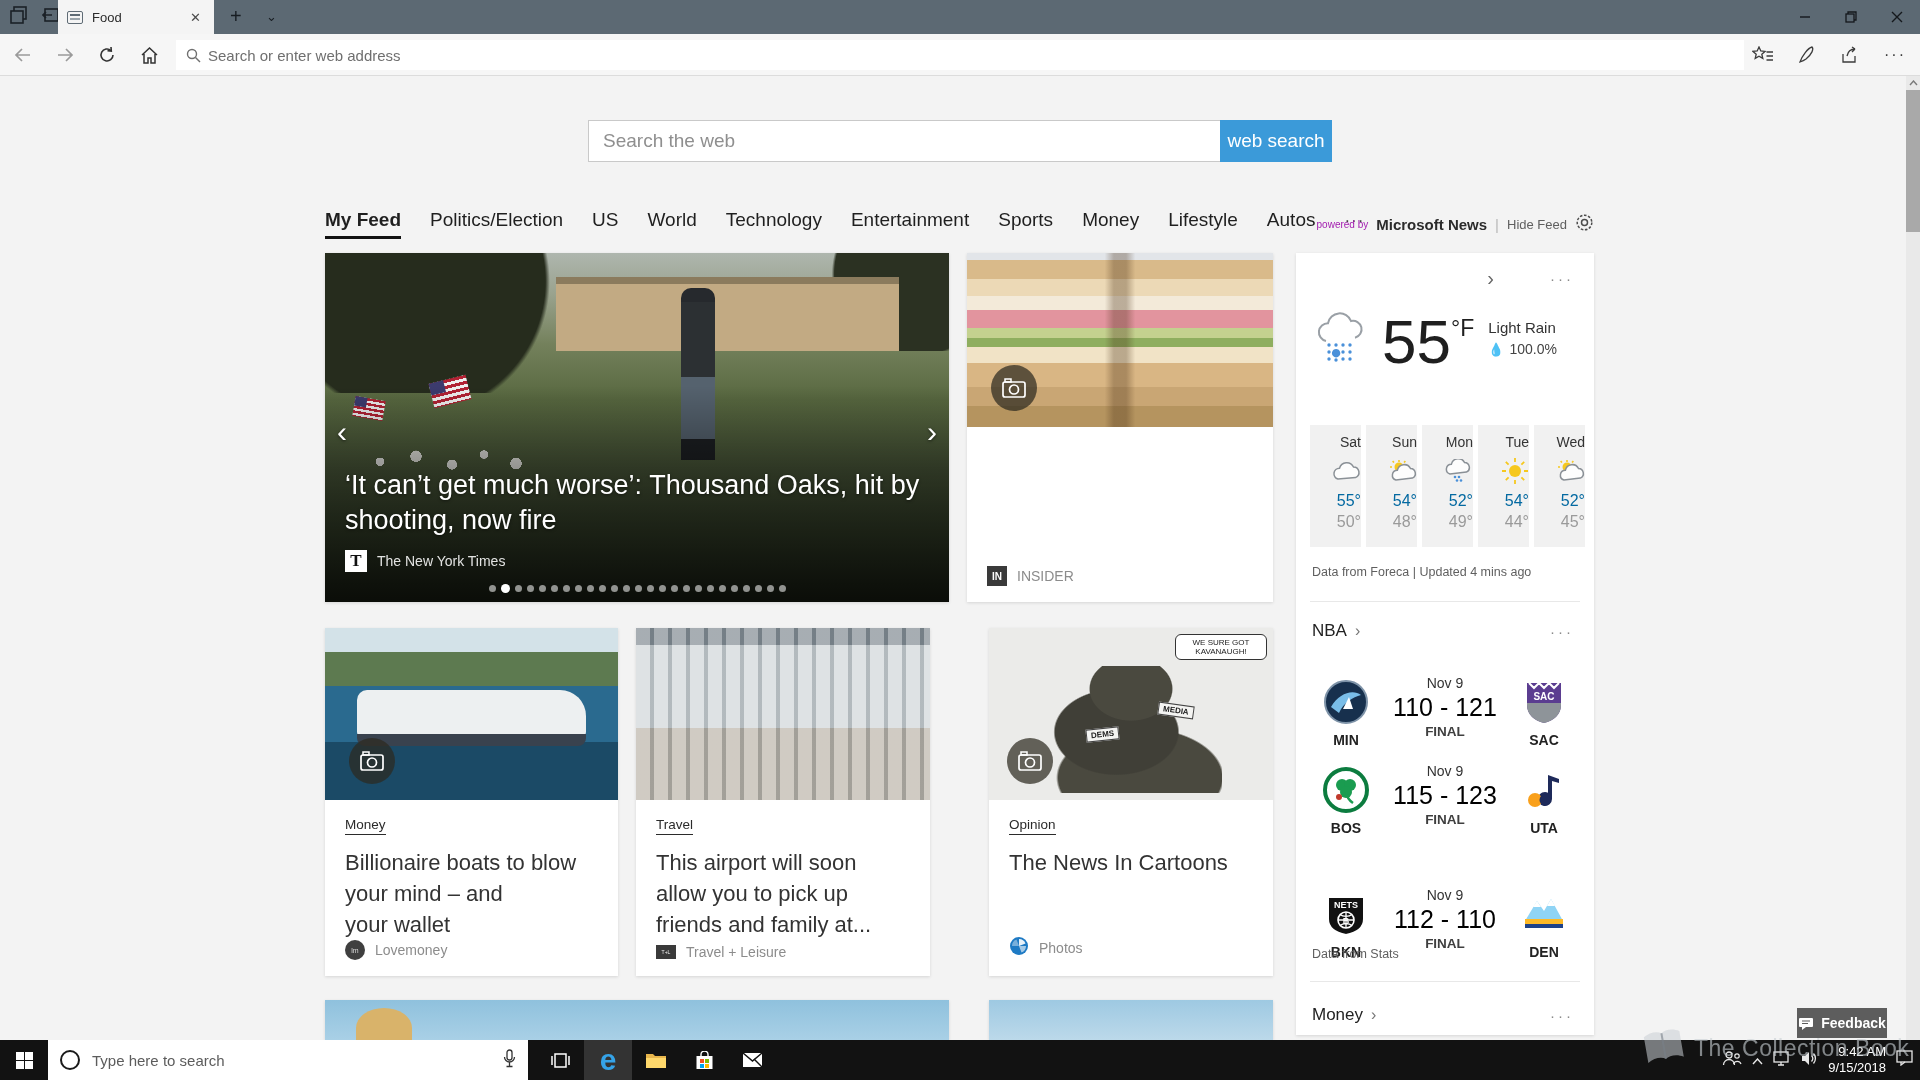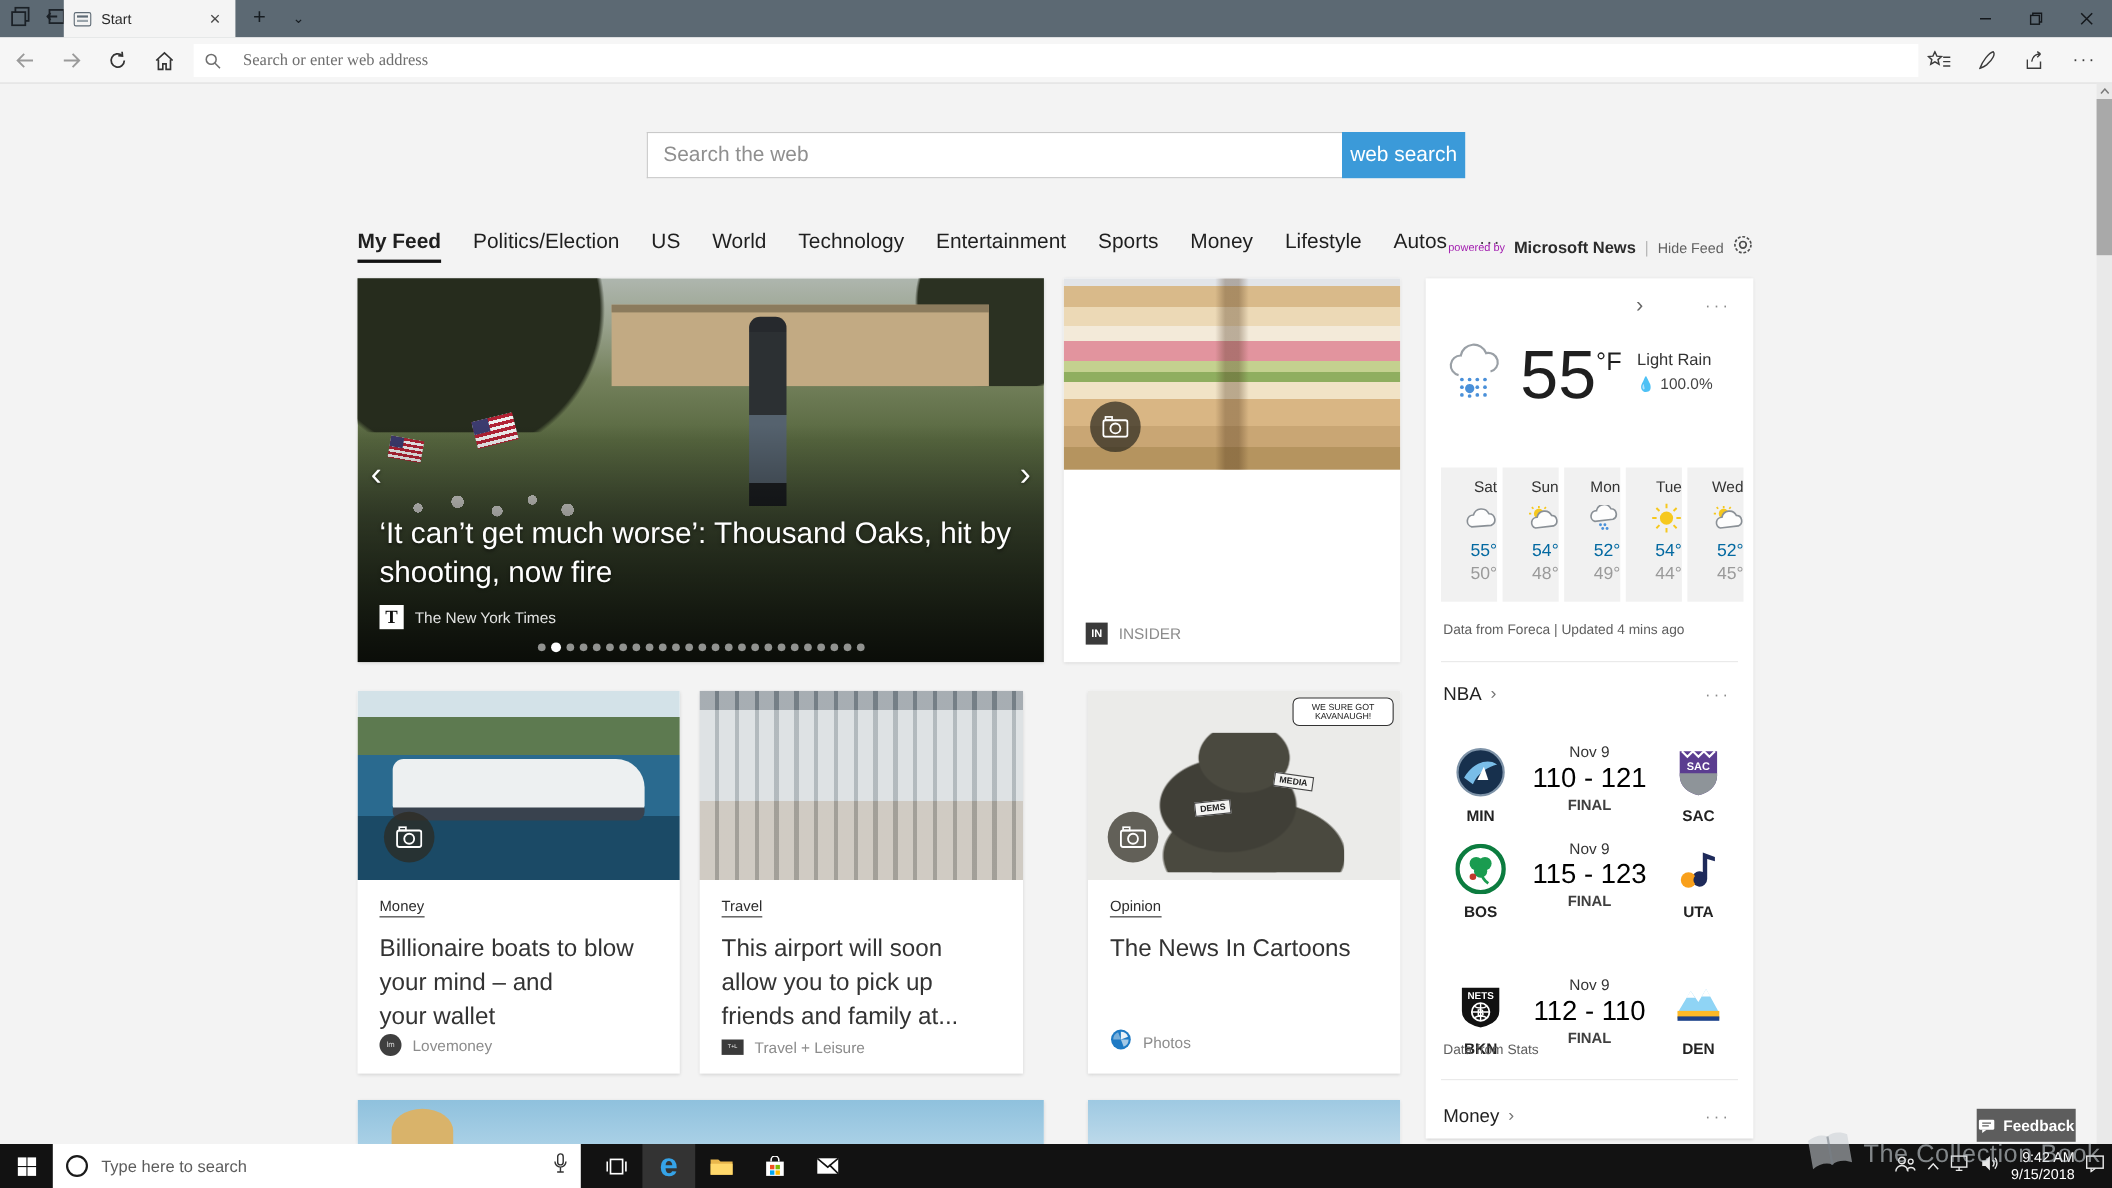--- a/index.html
+++ b/index.html
@@ -188,21 +188,21 @@
       </span>
       <span>
         <svg width="18" height="18" viewBox="0 0 18 18">
             <rect x="3" y="3" width="13" height="12" fill="none" stroke="#1b2127" stroke-width="1.6"></rect>
             <path d="M10 9 H1 M4 6 L1 9 L4 12" stroke="#1b2127" stroke-width="1.6" fill="none"></path>
           </svg>
       </span>
     </div>
     <div class="tab">
       <span class="tab-favicon"></span>
-      <span class="tab-title">Start</span>
+      <span class="tab-title">Food</span>
       <span class="tab-close">✕</span>
     </div>
     <span class="tab-new">+</span>
     <span class="tab-chevron">⌄</span>
     <div class="win-controls">
       <span class="win-btn">
         <svg width="12" height="12" viewBox="0 0 12 12">
             <path d="M1 6 H11" stroke="#14181c" stroke-width="1.4"></path>
           </svg>
       </span>
@@ -242,21 +242,21 @@
         <svg width="19" height="19" viewBox="0 0 19 19">
             <path d="M2 9 L9.5 2 L17 9 M4 8 V17 H8 V12 H11 V17 H15 V8" fill="none" stroke="#333" stroke-width="1.5"></path>
           </svg>
       </span>
     </div>
     <div class="addressbar">
       <svg width="15" height="15" viewBox="0 0 15 15">
           <circle cx="6" cy="6" r="4.5" fill="none" stroke="#6f6f6f" stroke-width="1.4"></circle>
           <path d="M9.5 9.5 L14 14" stroke="#6f6f6f" stroke-width="1.4"></path>
         </svg>
-      <input type="text" style="margin-left: 20px; font-family: Liberation Serif, serif;" placeholder="Search or enter web address">
+      <input type="text" style="margin-left: 7px;" placeholder="Search or enter web address">
     </div>
     <div class="toolbar-right">
       <span class="tool-btn">
         <svg width="22" height="18" viewBox="0 0 22 18">
             <path d="M7 1 L8.8 5 L13 5.4 L9.8 8.2 L10.8 12.4 L7 10.2 L3.2 12.4 L4.2 8.2 L1 5.4 L5.2 5 Z" fill="none" stroke="#3c3c3c" stroke-width="1.3"></path>
             <path d="M14.5 6 H21 M14.5 10 H21 M14.5 14 H21" stroke="#3c3c3c" stroke-width="1.3"></path>
           </svg>
       </span>
       <span class="tool-btn">
         <svg width="18" height="18" viewBox="0 0 18 18">

